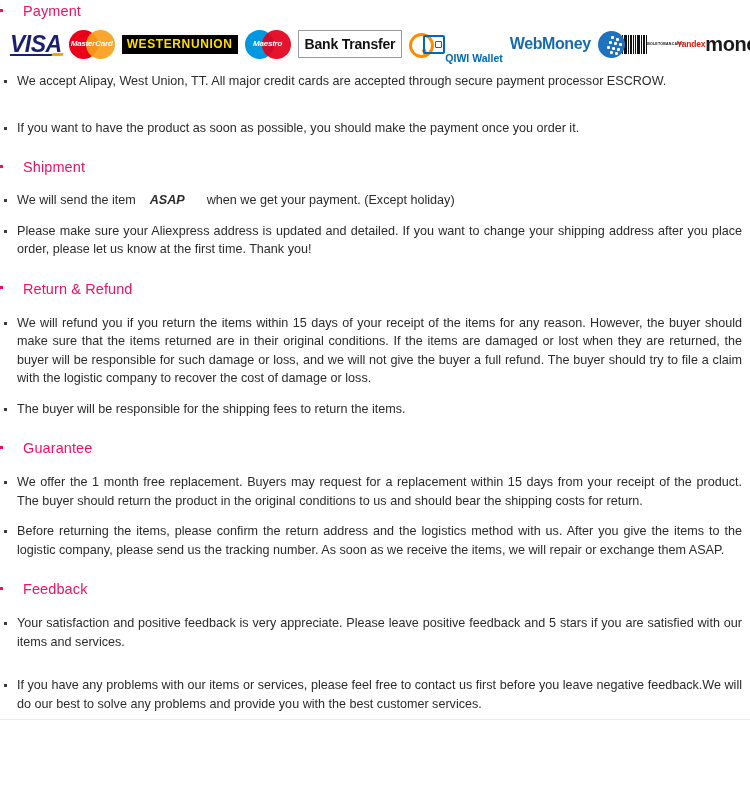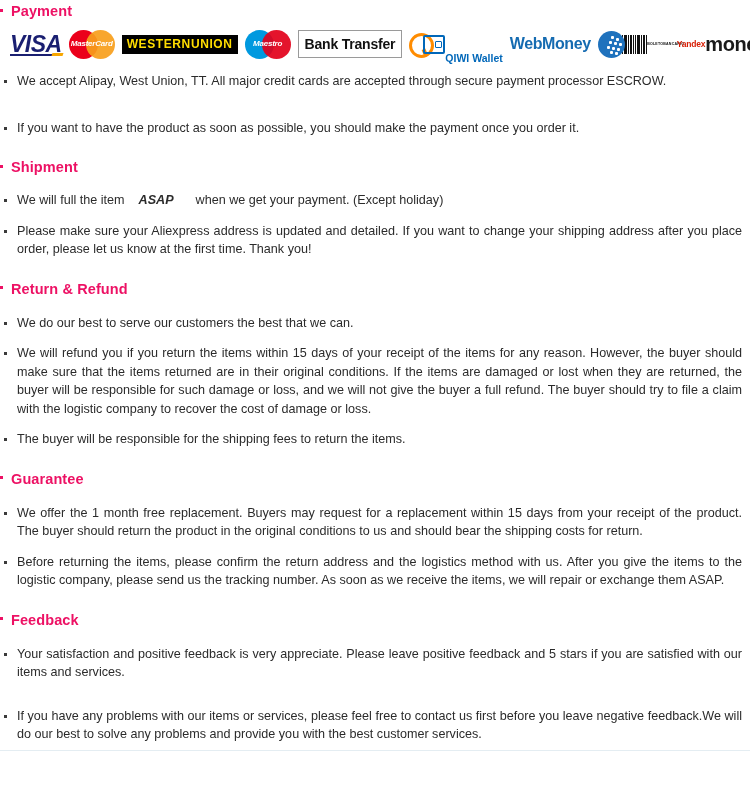--- a/index.html
+++ b/index.html
@@ -16,23 +16,23 @@
   }
   .page {
     width: 750px;
     position: relative;
   }
 
   
   .section-head {
     display: flex;
     align-items: center;
-    gap: 8px;
+    gap: 20px;
     font-size: 14.5px;
-    font-weight: bold;
+    font-weight: normal;
     color: #ED1164;
     letter-spacing: 0.1px;
   }
   .head-bullet {
     display: inline-block;
     width: 3px;
     height: 3px;
     background: #ED1164;
     margin-bottom: 2px;
     flex: none;
@@ -339,35 +339,34 @@
   </div>
 
   <div class="sec" style="margin-top:22px;">
     <div class="section-head">
       <span class="head-bullet"></span>
       <span>Shipment</span>
     </div>
     <div class="sec-body" style="margin-top:16px;">
       <ul class="bullets">
         <li style="text-align:left;">
-          <span>We will full the item</span><span class="b-asap">ASAP</span><span>when we get your payment. (Except holiday)</span>
+          <span>We will send the item</span><span class="b-asap">ASAP</span><span>when we get your payment. (Except holiday)</span>
         </li>
         <li style="margin-top:12px;">Please make sure your Aliexpress address is updated and detailed. If you want to change your shipping address after you place order, please let us know at the first time. Thank you!</li>
       </ul>
     </div>
   </div>
 
   <div class="sec" style="margin-top:22px;">
     <div class="section-head">
       <span class="head-bullet"></span>
       <span>Return &amp; Refund</span>
     </div>
     <div class="sec-body" style="margin-top:17px;">
       <ul class="bullets">
-        <li>We do our best to serve our customers the best that we can.</li>
         <li style="margin-top:12px;">We will refund you if you return the items within 15 days of your receipt of the items for any reason. However, the buyer should make sure that the items returned are in their original conditions.  If the items are damaged or lost when they are returned, the buyer will be responsible for such damage or loss, and we will not give the buyer a full refund. The buyer should try to file a claim with the logistic company to recover the cost of damage or loss.</li>
         <li style="margin-top:12px;">The buyer will be responsible for the shipping fees to return the items.</li>
       </ul>
     </div>
   </div>
 
   <div class="sec" style="margin-top:22px;">
     <div class="section-head">
       <span class="head-bullet"></span>
       <span>Guarantee</span>

